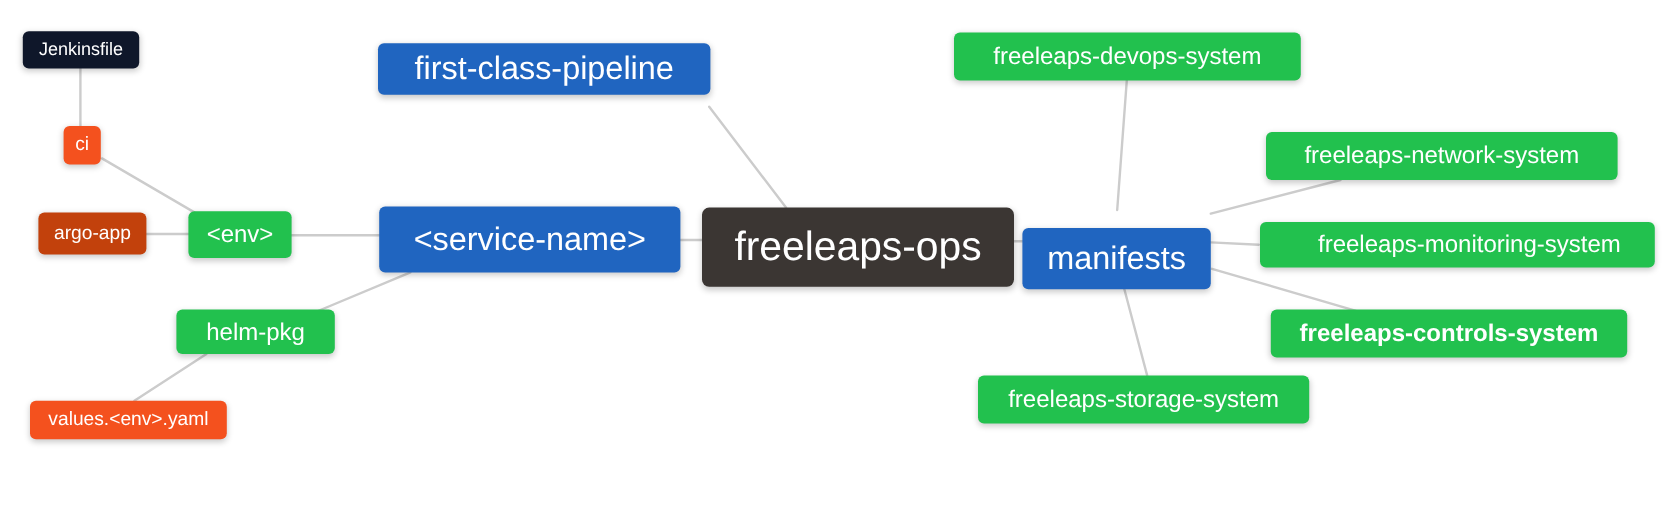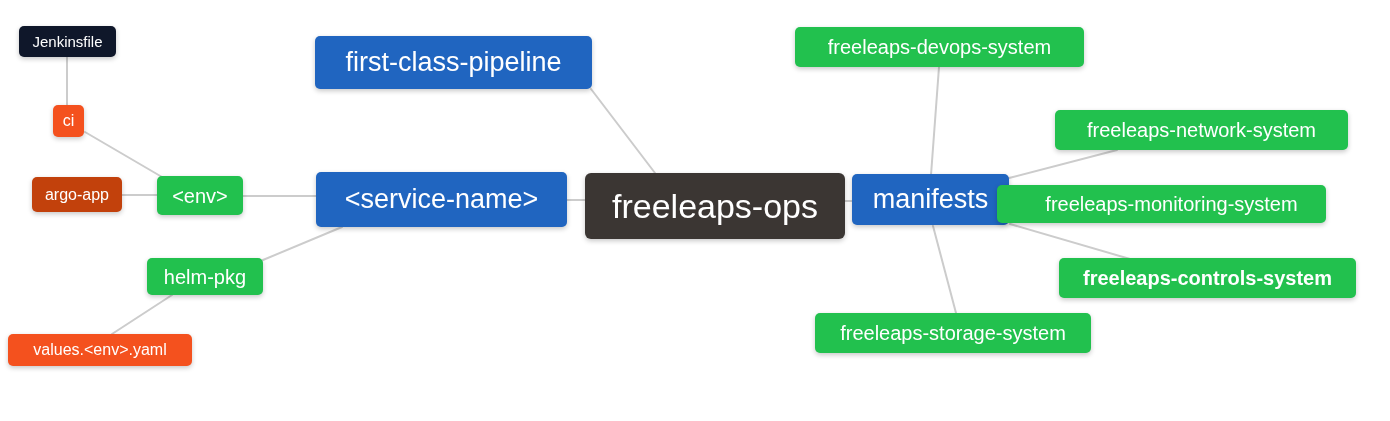--- a/index.html
+++ b/index.html
@@ -54,28 +54,28 @@
       <line x1="591" y1="89" x2="655" y2="173" stroke="#cccccc" stroke-width="2" stroke-linecap="round"></line>
       <line x1="845" y1="201" x2="852" y2="201" stroke="#cccccc" stroke-width="2" stroke-linecap="round"></line>
       <line x1="931" y1="175" x2="939" y2="67" stroke="#cccccc" stroke-width="2" stroke-linecap="round"></line>
       <line x1="1009" y1="178" x2="1117" y2="150" stroke="#cccccc" stroke-width="2" stroke-linecap="round"></line>
       <line x1="1009" y1="202" x2="1049" y2="204" stroke="#cccccc" stroke-width="2" stroke-linecap="round"></line>
       <line x1="1010" y1="224" x2="1130" y2="259" stroke="#cccccc" stroke-width="2" stroke-linecap="round"></line>
       <line x1="933" y1="226" x2="956" y2="313" stroke="#cccccc" stroke-width="2" stroke-linecap="round"></line>
     </svg>
   <div id="node-layer">
       <div class="node root" style="left: 585px; top: 173px; width: 260px; height: 66px; font-size: 34px; background: rgb(59, 54, 51); color: rgb(255, 255, 255);">freeleaps-ops</div>
-      <div class="node level1" style="left: 315px; top: 36px; width: 277px; height: 53px; font-size: 27px; background: rgb(32, 101, 192); color: rgb(255, 255, 255);">first-class-pipeline</div>
+      <div class="node level1" style="left: 315px; top: 36px; width: 277px; height: 43px; font-size: 27px; background: rgb(32, 101, 192); color: rgb(255, 255, 255);">first-class-pipeline</div>
       <div class="node level1" style="left: 316px; top: 172px; width: 251px; height: 55px; font-size: 27px; background: rgb(32, 101, 192); color: rgb(255, 255, 255);">&lt;service-name&gt;</div>
-      <div class="node level1" style="left: 852px; top: 174px; width: 157px; height: 51px; font-size: 27px; background: rgb(32, 101, 192); color: rgb(255, 255, 255);">manifests</div>
+      <div class="node level1" style="left: 852px; top: 190px; width: 157px; height: 51px; font-size: 27px; background: rgb(32, 101, 192); color: rgb(255, 255, 255);">manifests</div>
       <div class="node level2" style="left: 157px; top: 176px; width: 86px; height: 39px; font-size: 20px; background: rgb(34, 193, 78); color: rgb(255, 255, 255);">&lt;env&gt;</div>
-      <div class="node level2" style="left: 147px; top: 258px; width: 116px; height: 37px; font-size: 20px; background: rgb(34, 193, 78); color: rgb(255, 255, 255);">helm-pkg</div>
+      <div class="node level2" style="left: 147px; top: 258px; width: 132px; height: 37px; font-size: 20px; background: rgb(34, 193, 78); color: rgb(255, 255, 255);">helm-pkg</div>
       <div class="node level2" style="left: 795px; top: 27px; width: 289px; height: 40px; font-size: 20px; background: rgb(34, 193, 78); color: rgb(255, 255, 255);">freeleaps-devops-system</div>
       <div class="node level2" style="left: 1055px; top: 110px; width: 293px; height: 40px; font-size: 20px; background: rgb(34, 193, 78); color: rgb(255, 255, 255);">freeleaps-network-system</div>
-      <div class="node level2" style="left: 997px; top: 185px; width: 329px; height: 38px; font-size: 20px; background: rgb(34, 193, 78); color: rgb(255, 255, 255); padding-left: 20px;">freeleaps-monitoring-system</div>
+      <div class="node level2" style="left: 1050px; top: 185px; width: 329px; height: 38px; font-size: 20px; background: rgb(34, 193, 78); color: rgb(255, 255, 255); padding-left: 20px;">freeleaps-monitoring-system</div>
       <div class="node level2" style="left: 1059px; top: 258px; width: 297px; height: 40px; font-size: 20px; background: rgb(34, 193, 78); color: rgb(255, 255, 255); font-weight: bold;">freeleaps-controls-system</div>
       <div class="node level2" style="left: 815px; top: 313px; width: 276px; height: 40px; font-size: 20px; background: rgb(34, 193, 78); color: rgb(255, 255, 255);">freeleaps-storage-system</div>
       <div class="node level3" style="left: 53px; top: 105px; width: 31px; height: 32px; font-size: 16px; background: rgb(244, 81, 30); color: rgb(255, 255, 255);">ci</div>
       <div class="node level3" style="left: 32px; top: 177px; width: 90px; height: 35px; font-size: 16px; background: #c2410c; color: rgb(255, 255, 255);">argo-app</div>
-      <div class="node level3" style="left: 8px; top: 334px; width: 184px; height: 32px; font-size: 16px; background: rgb(244, 81, 30); color: rgb(255, 255, 255);">values.&lt;env&gt;.yaml</div>
+      <div class="node level3" style="left: 25px; top: 334px; width: 164px; height: 32px; font-size: 16px; background: rgb(244, 81, 30); color: rgb(255, 255, 255);">values.&lt;env&gt;.yaml</div>
       <div class="node level4" style="left: 19px; top: 26px; width: 97px; height: 31px; font-size: 15px; background: #0f172a; color: rgb(255, 255, 255);">Jenkinsfile</div>
     </div>
 </div>
 
 </body></html>

